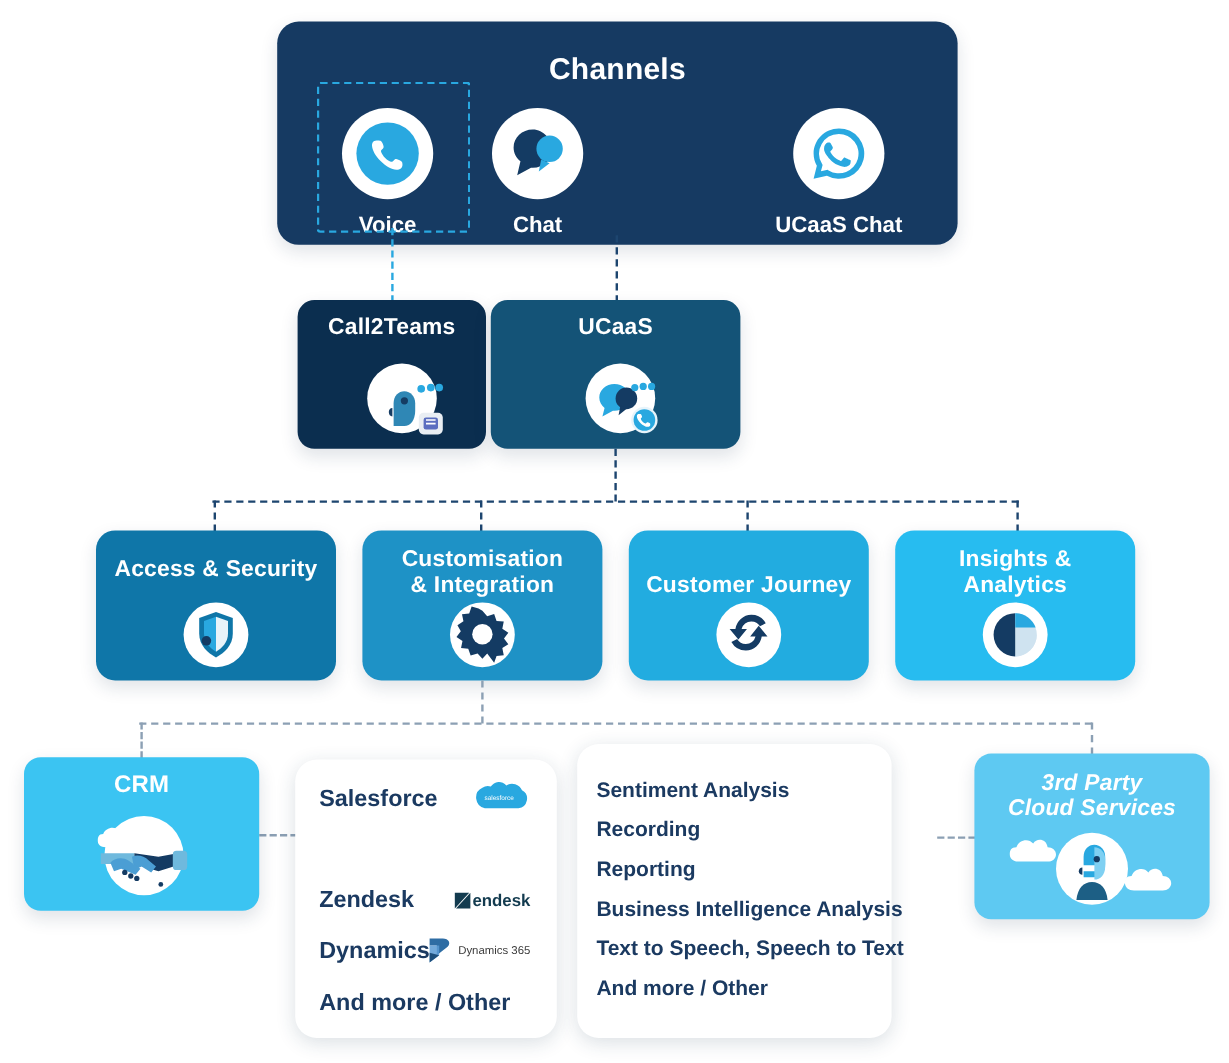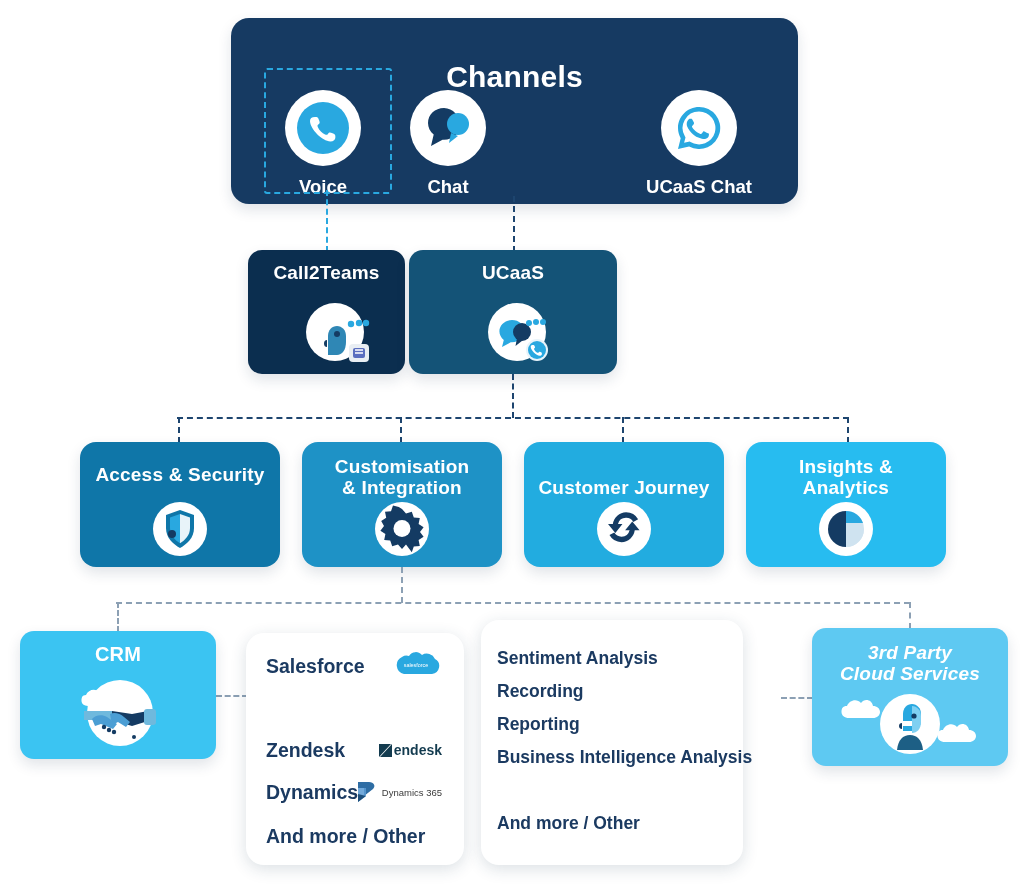--- a/index.html
+++ b/index.html
@@ -5,21 +5,21 @@
   html,body{margin:0;padding:0;background:#ffffff;}
   body{width:1024px;height:886px;font-family:"Liberation Sans",sans-serif;-webkit-font-smoothing:antialiased;}
   #stage{position:relative;width:1024px;height:886px;overflow:hidden;background:#fff;}
 
   .box{position:absolute;box-sizing:border-box;border-radius:14px;
        box-shadow:0 6px 14px rgba(20,50,80,.13);}
   .ttl{color:#ffffff;font-weight:bold;text-align:center;line-height:1.12;letter-spacing:.2px;}
 
   
   #channels{left:231px;top:18px;width:567px;height:186px;background:#163a62;border-radius:18px;}
-  #channels-title{position:absolute;left:0;top:26px;width:100%;font-size:30px;margin-top:16px;}
+  #channels-title{position:absolute;left:0;top:26px;width:100%;font-size:25px;}
   .chan{position:absolute;top:72px;width:118px;text-align:center;}
   .chan .circ{width:76px;height:76px;border-radius:50%;background:#fff;margin:0 auto;
               display:flex;align-items:center;justify-content:center;}
   .chan .lbl{margin-top:10px;color:#fff;font-size:18.5px;font-weight:bold;}
   #voice-highlight{position:absolute;left:264px;top:68px;width:124px;height:122px;
                    border:2px dashed #29a8e0;border-radius:3px;}
 
   
   #call2teams{left:248px;top:250px;width:157px;height:124px;background:#0b2e4f;}
   #ucaas{left:409px;top:250px;width:208px;height:124px;background:#145377;}
@@ -281,20 +281,21 @@
     <div class="vrow" style="top:186px;">
       <span class="vname">And more / Other</span>
     </div>
   </div>
 
   <div class="card" id="services">
     <div class="srow" style="top:28px;">Sentiment Analysis</div>
     <div class="srow" style="top:61px;">Recording</div>
     <div class="srow" style="top:94px;">Reporting</div>
     <div class="srow" style="top:127px;">Business Intelligence Analysis</div>
+    <div class="srow" style="top:160px;">Text to Speech, Speech to Text</div>
     <div class="srow" style="top:193px;">And more / Other</div>
   </div>
 
   <div class="box" id="thirdparty">
     <div class="ttl">
       <span>3rd Party</span><br>
       <span>Cloud Services</span>
     </div>
     <div class="bigicon">
       <svg width="150" height="72" viewBox="0 0 150 72">

